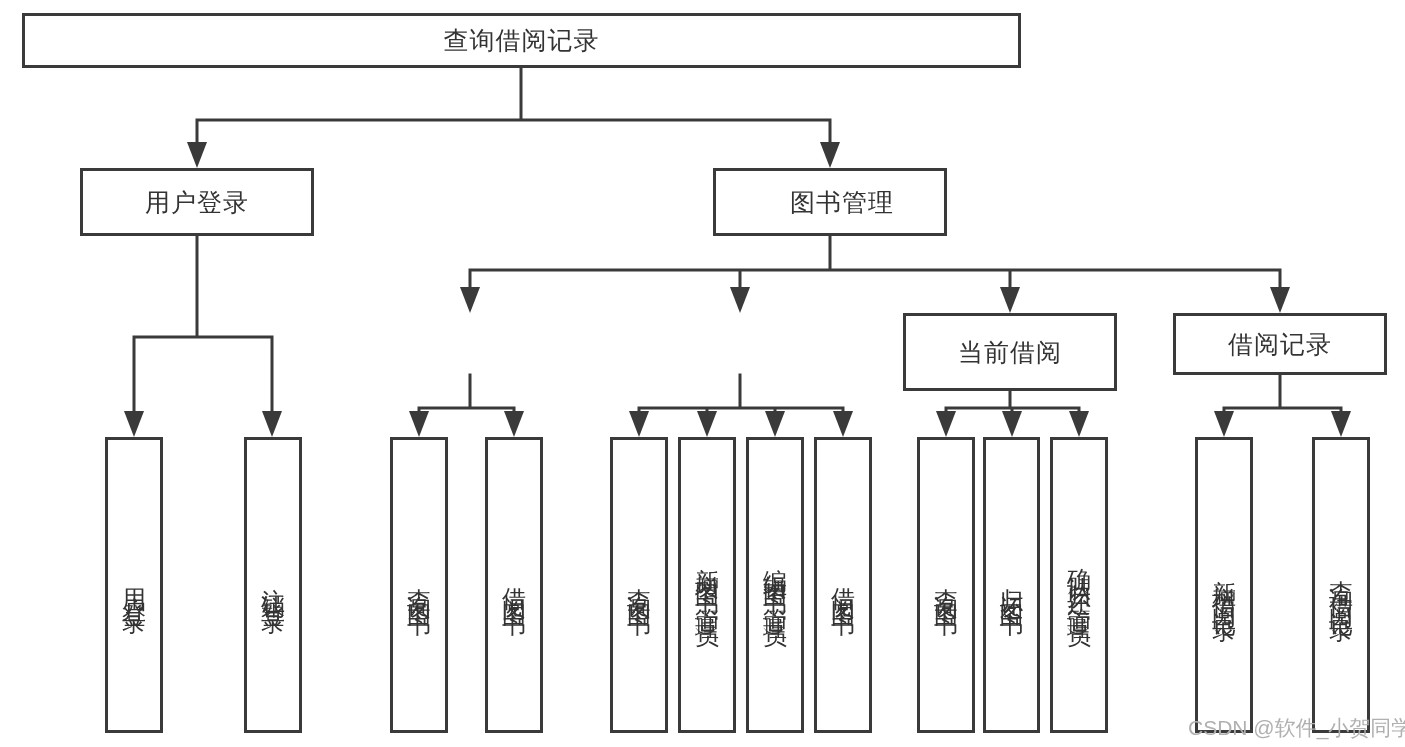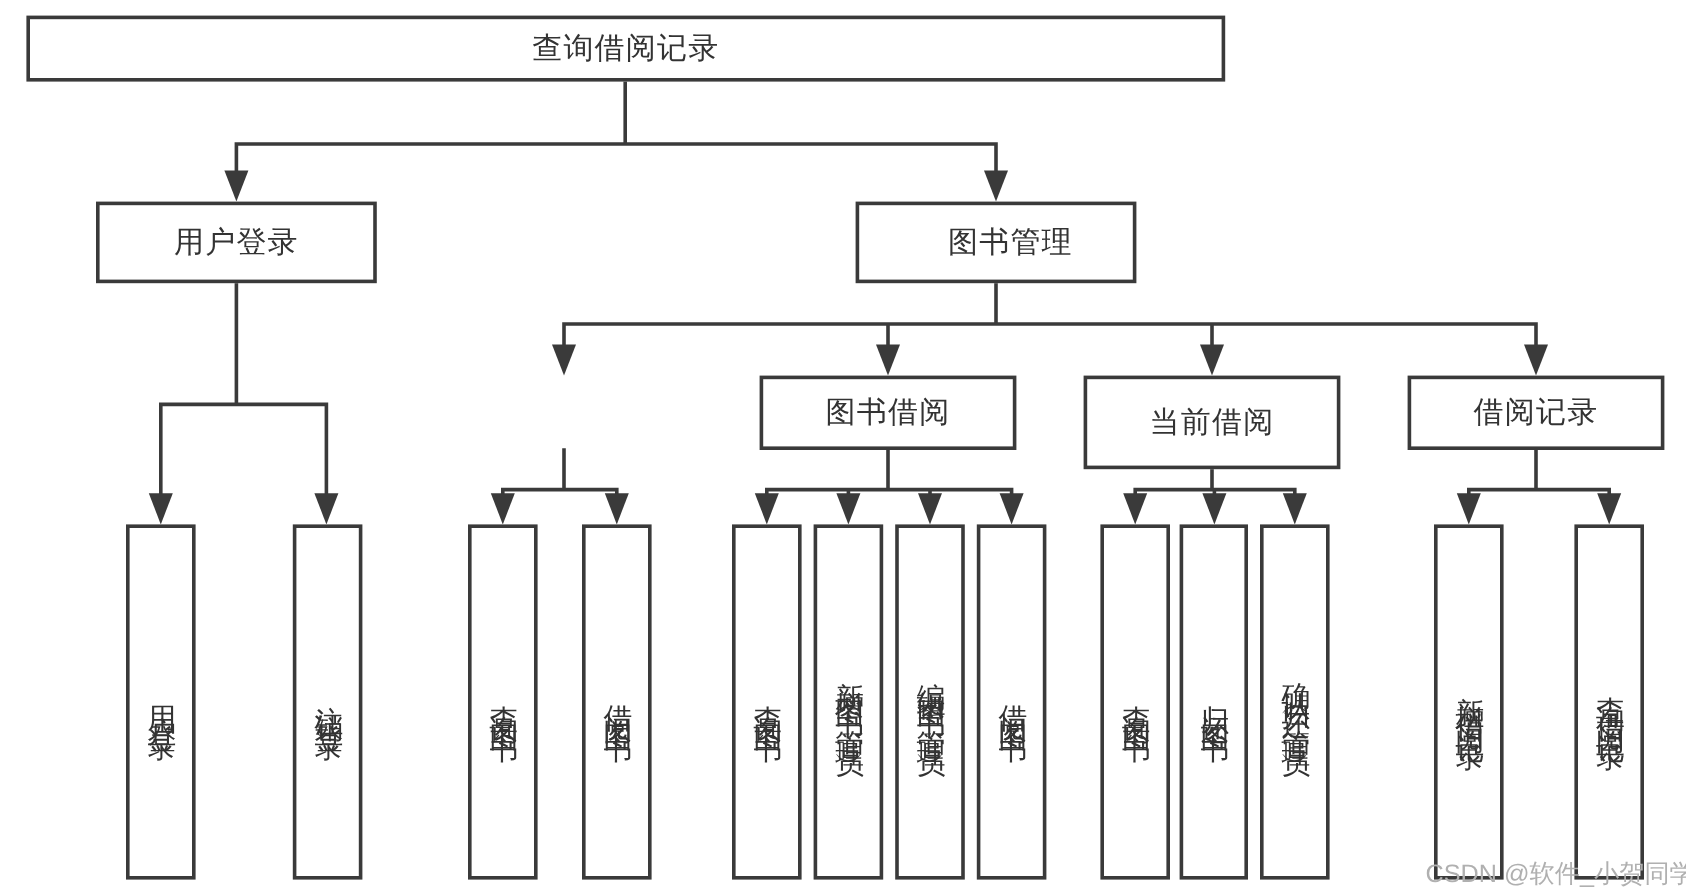--- a/index.html
+++ b/index.html
@@ -99,23 +99,20 @@
     <span>查询借阅记录</span>
   </div>
 
   <div class="node branch" style="left:80px;top:168px;width:234px;height:68px;">
     <span>用户登录</span>
   </div>
   <div class="node branch" style="left:713px;top:168px;width:234px;height:68px;padding-left:24px;">
     <span>图书管理</span>
   </div>
 
-  <div class="node branch" style="left:633px;top:313px;width:214px;height:62px;">
-    <span>图书借阅</span>
-  </div>
   <div class="node branch" style="left:903px;top:313px;width:214px;height:78px;">
     <span>当前借阅</span>
   </div>
   <div class="node branch" style="left:1173px;top:313px;width:214px;height:62px;">
     <span>借阅记录</span>
   </div>
 
   <div class="node leaf" style="left:105px;top:437px;width:58px;height:296px;">
     <span class="v">用户登录</span>
   </div>

